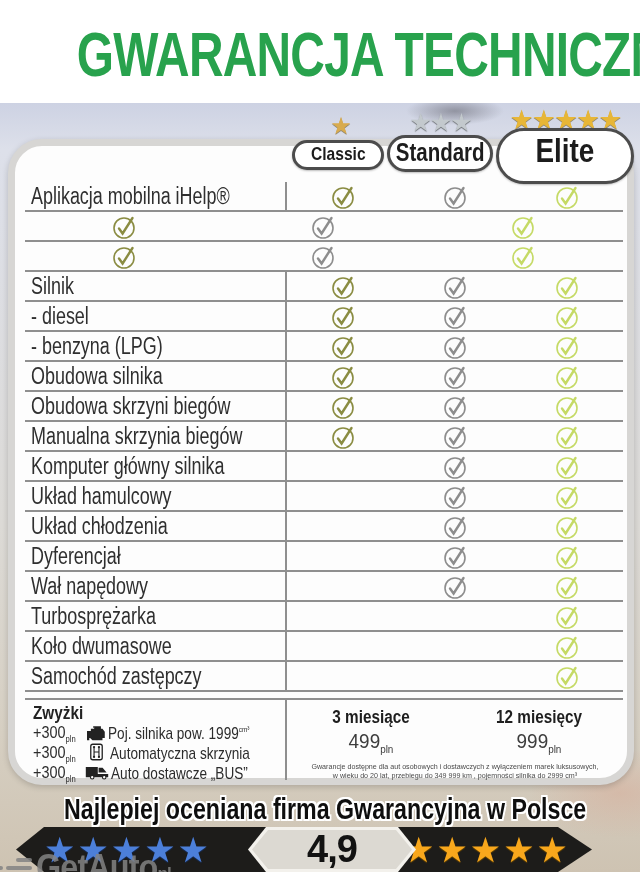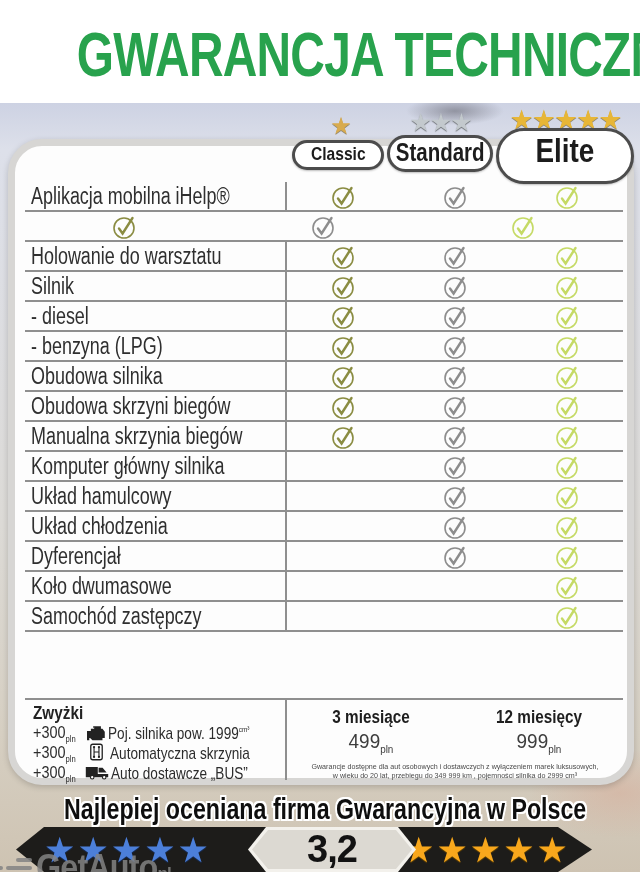--- a/index.html
+++ b/index.html
@@ -180,23 +180,20 @@
             <span class="check">
               <svg width="27" height="28" viewBox="0 0 27 28">
                 <circle cx="13" cy="16" r="10" fill="none" stroke="#c5da66" stroke-width="1.6"></circle>
                 <path d="M8 16.5l3.6 5L21.5 6" fill="none" stroke="#c5da66" stroke-width="2.4" stroke-linecap="round"></path>
               </svg>
             </span>
           </div>
         </div>
       </div>
       <div class="t-row">
-        <div class="t-label">
-          <span>Holowanie do warsztatu</span>
-        </div>
         <div class="t-cells">
           <div class="t-cell">
             <span class="check">
               <svg width="27" height="28" viewBox="0 0 27 28">
                 <circle cx="13" cy="16" r="10" fill="none" stroke="#8a8c42" stroke-width="1.6"></circle>
                 <path d="M8 16.5l3.6 5L21.5 6" fill="none" stroke="#8a8c42" stroke-width="2.4" stroke-linecap="round"></path>
               </svg>
             </span>
           </div>
           <div class="t-cell">
@@ -482,20 +479,61 @@
         <div class="t-cells">
           <div class="t-cell"></div>
           <div class="t-cell">
             <span class="check">
               <svg width="27" height="28" viewBox="0 0 27 28">
                 <circle cx="13" cy="16" r="10" fill="none" stroke="#8d8d8d" stroke-width="1.6"></circle>
                 <path d="M8 16.5l3.6 5L21.5 6" fill="none" stroke="#8d8d8d" stroke-width="2.4" stroke-linecap="round"></path>
               </svg>
             </span>
           </div>
+          <div class="t-cell">
+            <span class="check">
+              <svg width="27" height="28" viewBox="0 0 27 28">
+                <circle cx="13" cy="16" r="10" fill="none" stroke="#c5da66" stroke-width="1.6"></circle>
+                <path d="M8 16.5l3.6 5L21.5 6" fill="none" stroke="#c5da66" stroke-width="2.4" stroke-linecap="round"></path>
+              </svg>
+            </span>
+          </div>
+        </div>
+      </div>
+      <div class="t-row">
+        <div class="t-label">
+          <span>Wał napędowy</span>
+        </div>
+        <div class="t-cells">
+          <div class="t-cell"></div>
+          <div class="t-cell">
+            <span class="check">
+              <svg width="27" height="28" viewBox="0 0 27 28">
+                <circle cx="13" cy="16" r="10" fill="none" stroke="#8d8d8d" stroke-width="1.6"></circle>
+                <path d="M8 16.5l3.6 5L21.5 6" fill="none" stroke="#8d8d8d" stroke-width="2.4" stroke-linecap="round"></path>
+              </svg>
+            </span>
+          </div>
+          <div class="t-cell">
+            <span class="check">
+              <svg width="27" height="28" viewBox="0 0 27 28">
+                <circle cx="13" cy="16" r="10" fill="none" stroke="#c5da66" stroke-width="1.6"></circle>
+                <path d="M8 16.5l3.6 5L21.5 6" fill="none" stroke="#c5da66" stroke-width="2.4" stroke-linecap="round"></path>
+              </svg>
+            </span>
+          </div>
+        </div>
+      </div>
+      <div class="t-row">
+        <div class="t-label">
+          <span>Turbosprężarka</span>
+        </div>
+        <div class="t-cells">
+          <div class="t-cell"></div>
+          <div class="t-cell"></div>
           <div class="t-cell">
             <span class="check">
               <svg width="27" height="28" viewBox="0 0 27 28">
                 <circle cx="13" cy="16" r="10" fill="none" stroke="#c5da66" stroke-width="1.6"></circle>
                 <path d="M8 16.5l3.6 5L21.5 6" fill="none" stroke="#c5da66" stroke-width="2.4" stroke-linecap="round"></path>
               </svg>
             </span>
           </div>
         </div>
       </div>
@@ -586,21 +624,21 @@
       </div>
     </div>
   </div>
 
   <div class="footer-headline">Najlepiej oceniana firma Gwarancyjna w Polsce</div>
   <div class="banner" style="background: rgb(29, 28, 26);"></div>
   <div class="banner-stars stars-blue" style="color: rgb(76, 127, 217);">★★★★★</div>
   <div class="banner-stars stars-gold" style="color: rgb(248, 167, 28);">★★★★★</div>
   <div class="hex-outer"></div>
   <div class="hex-inner"></div>
-  <div class="rating-value">3,2</div>
+  <div class="rating-value">4,9</div>
 
   <div class="watermark">
     <span class="wm-icon">
       <span class="bar r1"></span>
         <span class="bar r2"></span>
         <span class="bar r3"></span>
     </span>
     <span class="wm-text">GetAuto<span class="small">pl</span></span>
   </div>
 </div>

